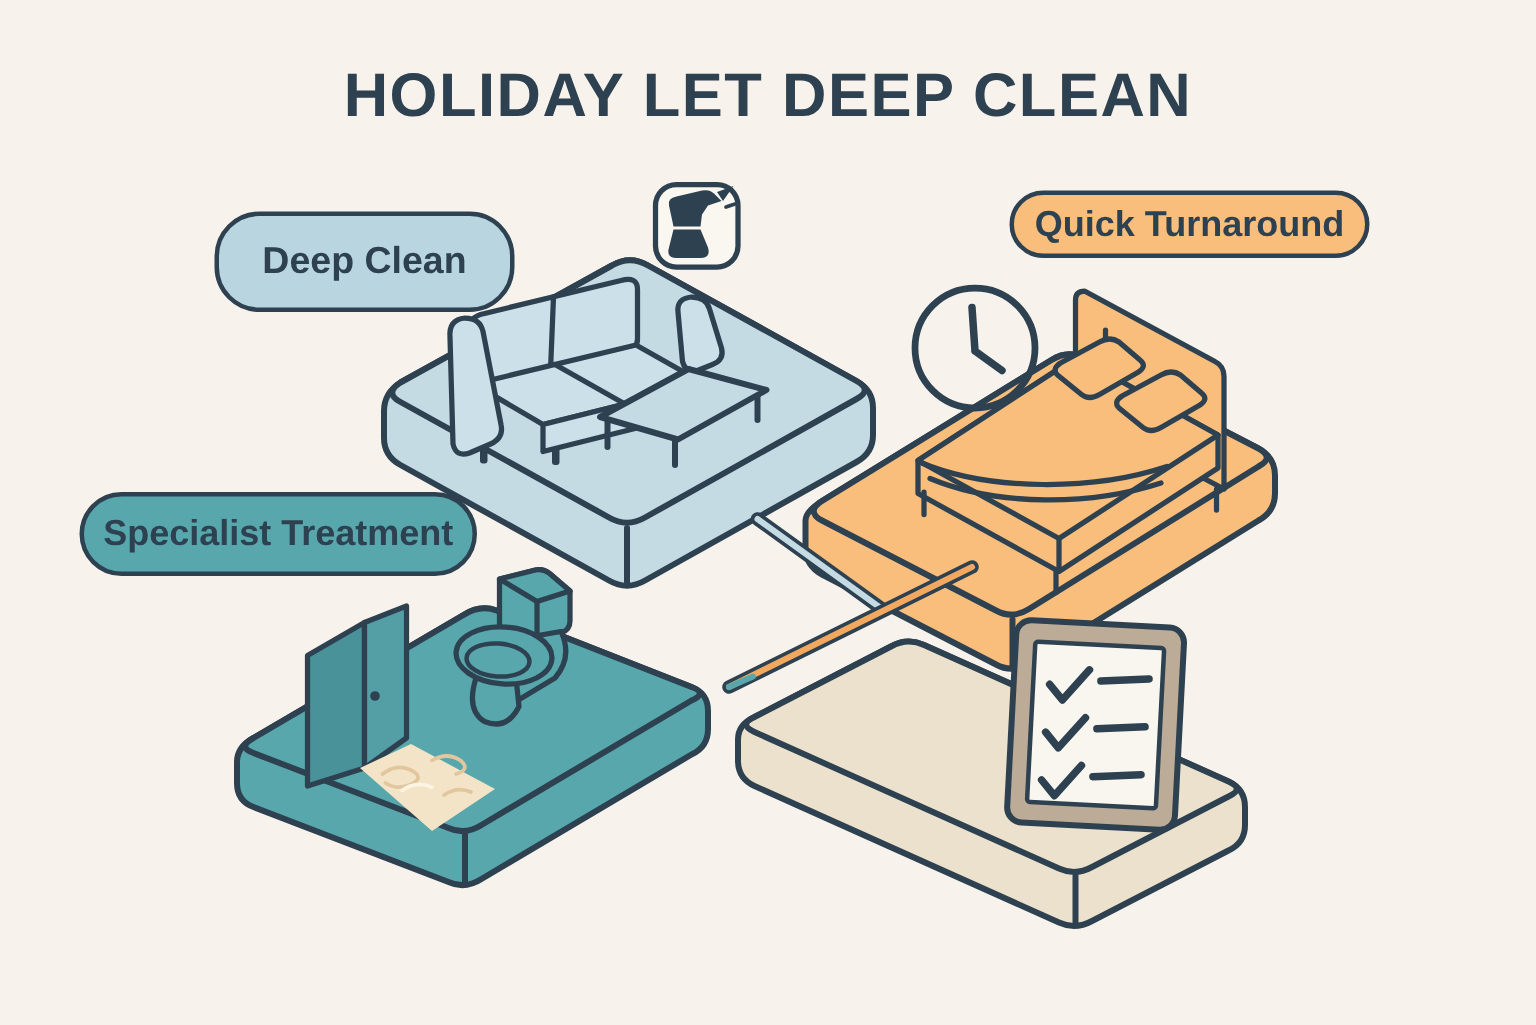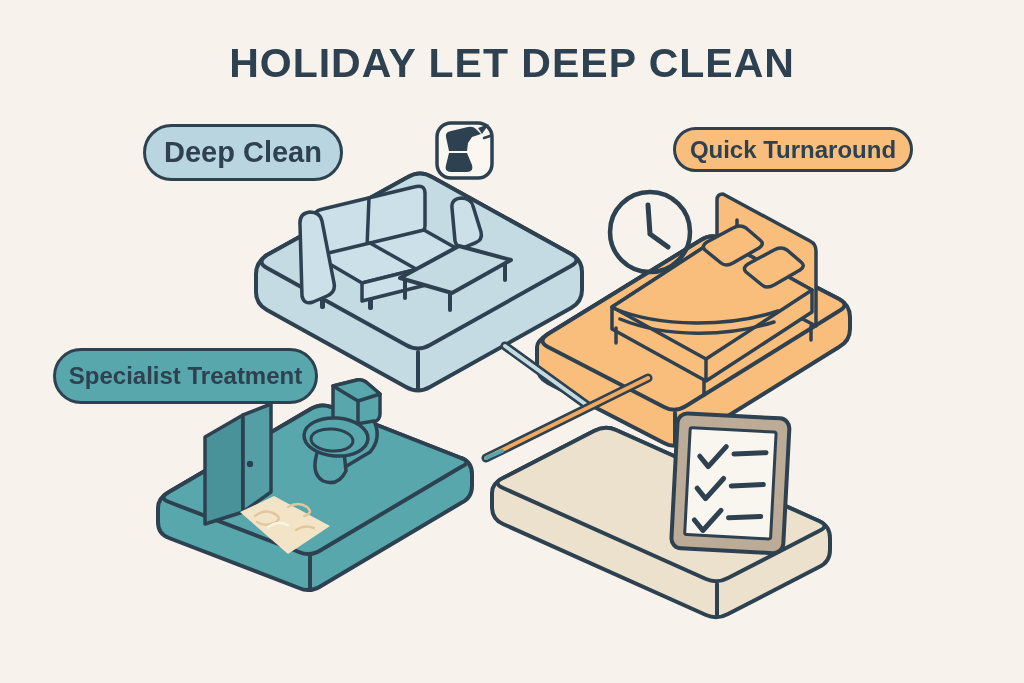--- a/index.html
+++ b/index.html
@@ -4,23 +4,23 @@
 <style>
   html,body{margin:0;padding:0;}
   body{font-family:"Liberation Sans",sans-serif;}
   .stage{position:relative;width:1024px;height:683px;background:var(--background,#F7F3EC);overflow:hidden;}
   .illustration{position:absolute;left:0;top:0;}
   .title{position:absolute;left:0;top:40px;width:100%;margin:0;text-align:center;
          font-size:41px;font-weight:800;letter-spacing:1px;color:var(--ink,#2E4151);}
   .pill{position:absolute;display:flex;align-items:center;justify-content:center;
         border:3px solid var(--ink,#2E4151);border-radius:30px;font-weight:700;
         color:var(--ink,#2E4151);white-space:nowrap;box-sizing:border-box;}
-  .pill-deep{left:143px;top:124px;width:200px;height:57px;font-size:29px;background:var(--blue-pill,#B9D5E0);}
+  .pill-deep{left:143px;top:141px;width:200px;height:67px;font-size:25px;background:var(--blue-pill,#B9D5E0);}
   .pill-quick{left:673px;top:127px;width:240px;height:45px;font-size:24px;background:var(--orange,#F9BE7C);}
-  .pill-specialist{left:53px;top:348px;width:265px;height:56px;font-size:24px;background:var(--teal,#57A7AC);}
+  .pill-specialist{left:53px;top:328px;width:265px;height:56px;font-size:24px;background:var(--teal,#57A7AC);}
   .pill-benchmark{left:615px;top:575px;width:313px;height:57px;font-size:25px;background:var(--cream-pill,#F0E7D4);}
   
   .ln{stroke:var(--ink,#2E4151);stroke-linejoin:round;stroke-linecap:round;}
   .pf{stroke-width:4px;}
   .fu{stroke-width:3.5px;}
   .f-blue{fill:var(--blue-platform,#C4DBE4);}
   .f-sofa{fill:var(--sofa,#CBE0E8);}
   .f-orange{fill:var(--orange,#F9BE7C);}
   .f-teal{fill:var(--teal,#57A7AC);}
   .f-tealwall{fill:var(--teal-wall,#549FA6);}

